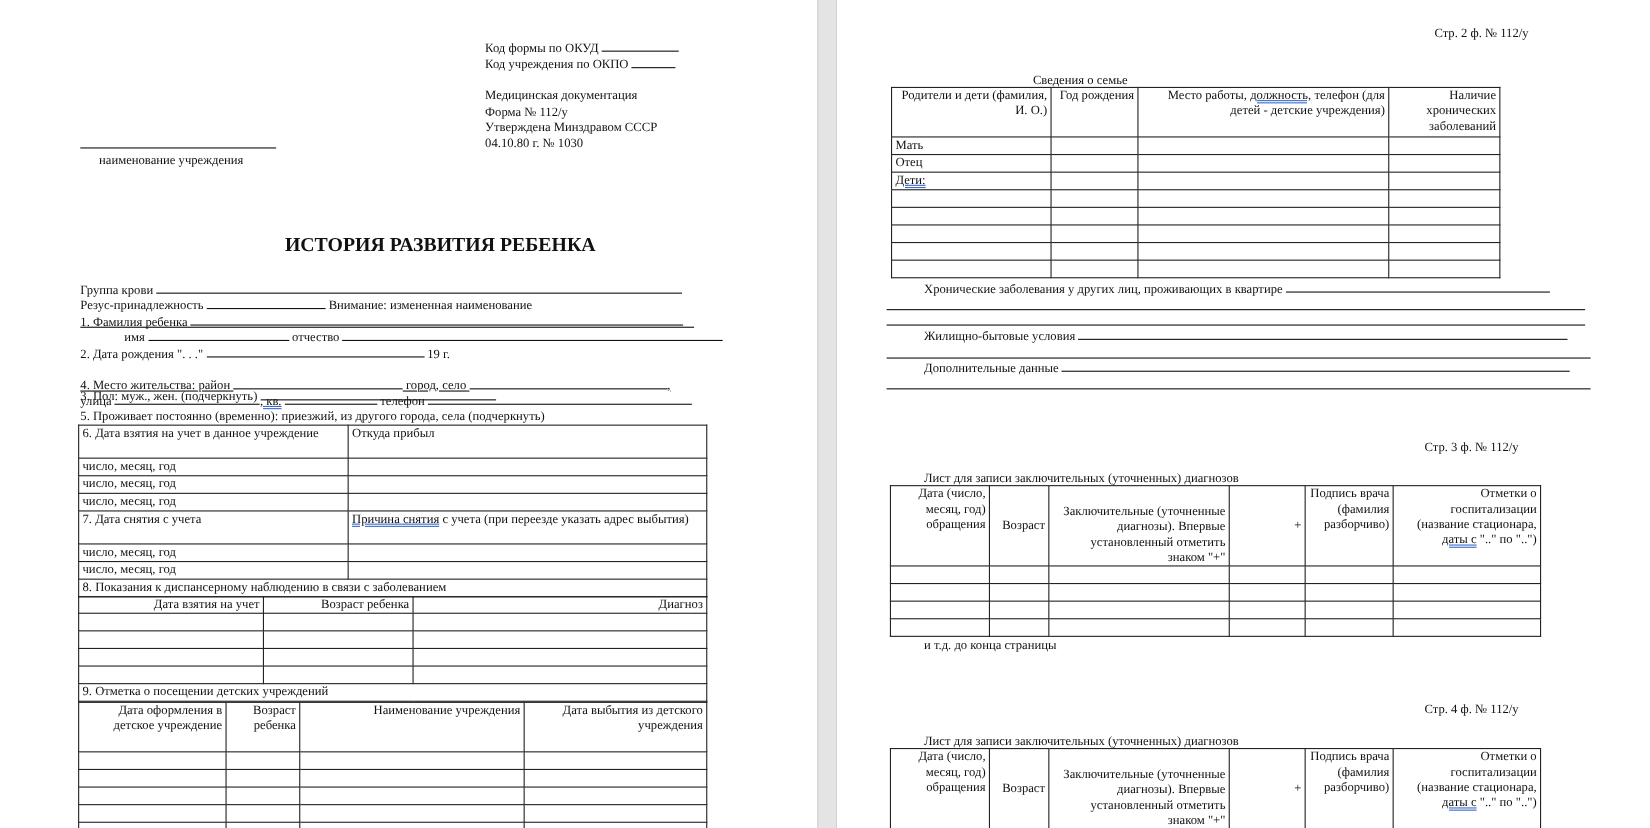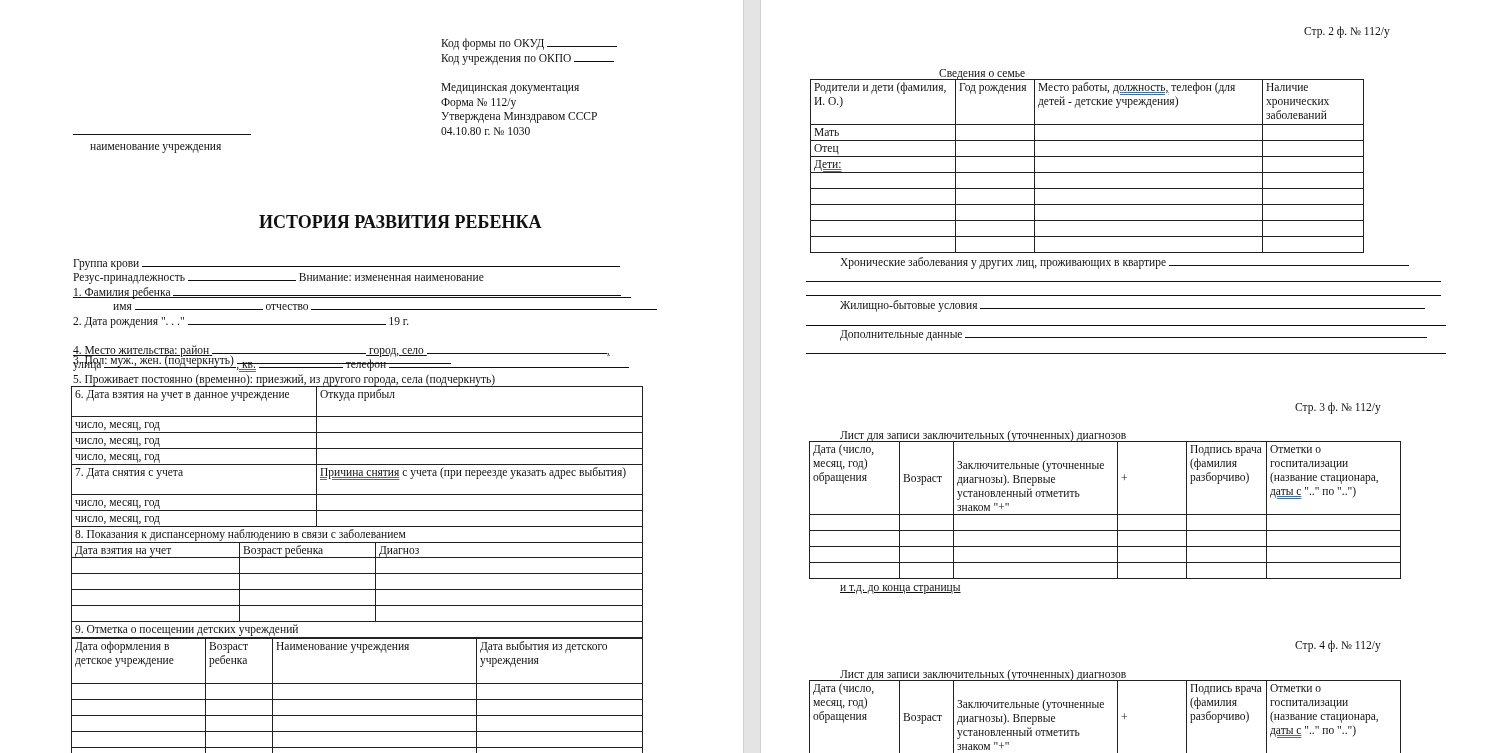--- a/index.html
+++ b/index.html
@@ -8,21 +8,21 @@
   .page{position:absolute;top:0;height:753px;background:#fff;overflow:hidden;}
   #page1{left:0;width:743px;}
   #gap{position:absolute;left:743px;top:0;width:18px;height:753px;background:#e4e4e4;
        border-left:1px solid #d2d2d2;border-right:1px solid #d2d2d2;box-sizing:border-box;}
   #page2{left:761px;width:739px;}
   .abs{position:absolute;white-space:nowrap;}
   .u{display:inline-block;border-bottom:1px solid #111;height:10px;vertical-align:baseline;}
   .spell{text-decoration:underline;text-decoration-color:#3a6bc9;text-decoration-style:double;}
   table{border-collapse:collapse;position:absolute;table-layout:fixed;}
   td,th{border:1px solid #222;padding:0 3px;font-weight:normal;vertical-align:top;font-size:11.5px;line-height:14px;}
-  th{text-align:left;}
+  th{text-align:right;}
   .row16 td{height:15px;}
   .title{font-weight:bold;font-size:18px;}
   .line{position:absolute;border-bottom:1px solid #111;height:0;}
 </style>
 </head>
 <body>
 
 <div class="page" id="page1">
 
   <div class="abs" style="left:441px;top:36px;">
@@ -350,21 +350,21 @@
     <tr class="row16">
           <td></td>
           <td></td>
           <td></td>
           <td></td>
           <td></td>
           <td></td>
         </tr>
   </tbody>
     </table>
-  <div class="abs" style="left:79px;top:580px;text-decoration:underline;">и т.д. до конца страницы</div>
+  <div class="abs" style="left:79px;top:580px;">и т.д. до конца страницы</div>
 
   <div class="abs" style="left:534px;top:638px;">Стр. 4 ф. № 112/у</div>
   <div class="abs" style="left:79px;top:667px;">Лист для записи заключительных (уточненных) диагнозов</div>
   <table style="left:48px;top:680px;width:592px;">
     <colgroup>
         <col style="width:90px">
         <col style="width:54px">
         <col style="width:164px">
         <col style="width:69px">
         <col style="width:80px">

